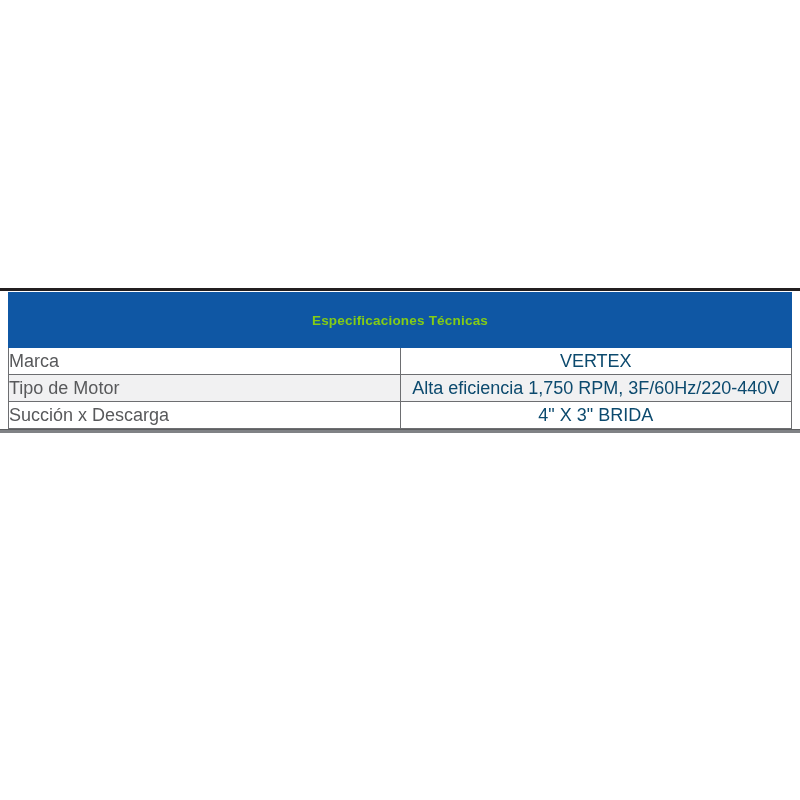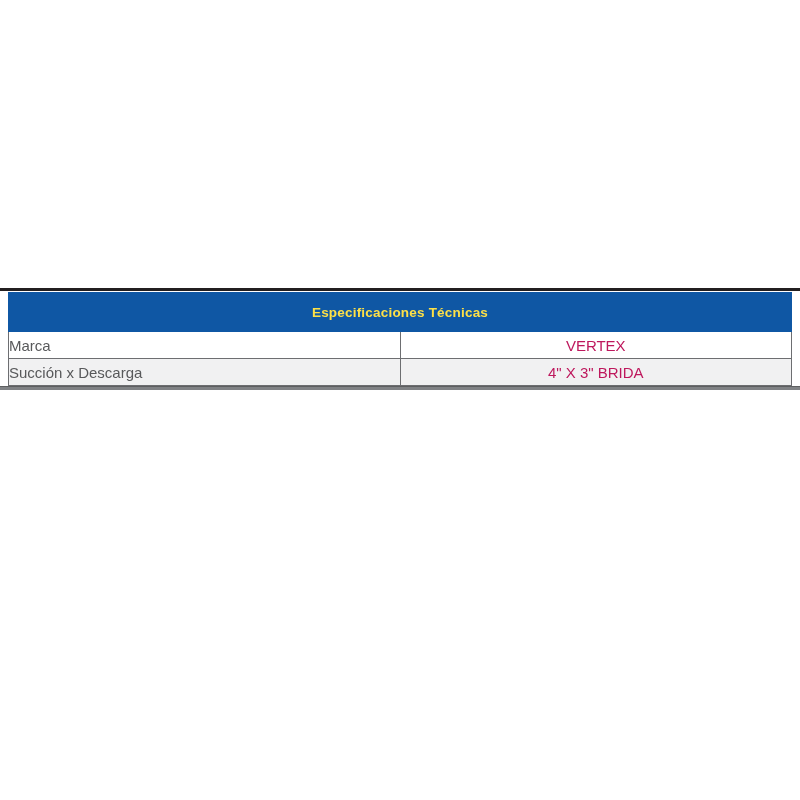--- a/index.html
+++ b/index.html
@@ -36,50 +36,50 @@
     border-top: 1px solid #5e5f61;
   }
   table.spec-table {
     width: 784px;
     margin: 1px 8px 0 8px;
     border-collapse: collapse;
     table-layout: fixed;
   }
   table.spec-table th.title-cell {
     background: #0f57a4;
-    color: #fde047;
+    color: #84cc16;
     font-size: 13.5px;
     font-weight: bold;
     height: 22px;
     text-align: center;
     vertical-align: middle;
-    padding: 8px;
+    padding: 16px;
     border: 1px solid #0f57a4;
     letter-spacing: 0.2px;
   }
   table.spec-table td {
     border: 1px solid #6d6e71;
     height: 26px;
-    font-size: 15px;
+    font-size: 18px;
     vertical-align: middle;
     padding: 0;
     background: #ffffff;
   }
   table.spec-table tbody tr:nth-child(even) td {
     background: #f1f1f2;
   }
   td.label-cell {
     width: 113px;
     color: #58595b;
     text-align: left;
     padding-left: 5px;
     white-space: nowrap;
   }
   td.value-cell {
-    color: #be185d;
+    color: #0c4a6e;
     text-align: center;
   }
 </style>
 </head>
 <body>
 
 <div class="page">
   <div class="spec-block">
 
     <div class="top-rule"></div>
@@ -89,20 +89,24 @@
         <tr>
           <th class="title-cell" colspan="2">Especificaciones Técnicas</th>
         </tr>
       </thead>
       <tbody>
         <tr>
           <td class="label-cell">Marca</td>
           <td class="value-cell">VERTEX</td>
         </tr>
         <tr>
+          <td class="label-cell">Tipo de Motor</td>
+          <td class="value-cell">Alta eficiencia 1,750 RPM, 3F/60Hz/220-440V</td>
+        </tr>
+        <tr>
           <td class="label-cell">Succión x Descarga</td>
           <td class="value-cell">4" X 3" BRIDA</td>
         </tr>
       </tbody>
     </table>
 
     <div class="bottom-rule"></div>
 
   </div>
 </div>

